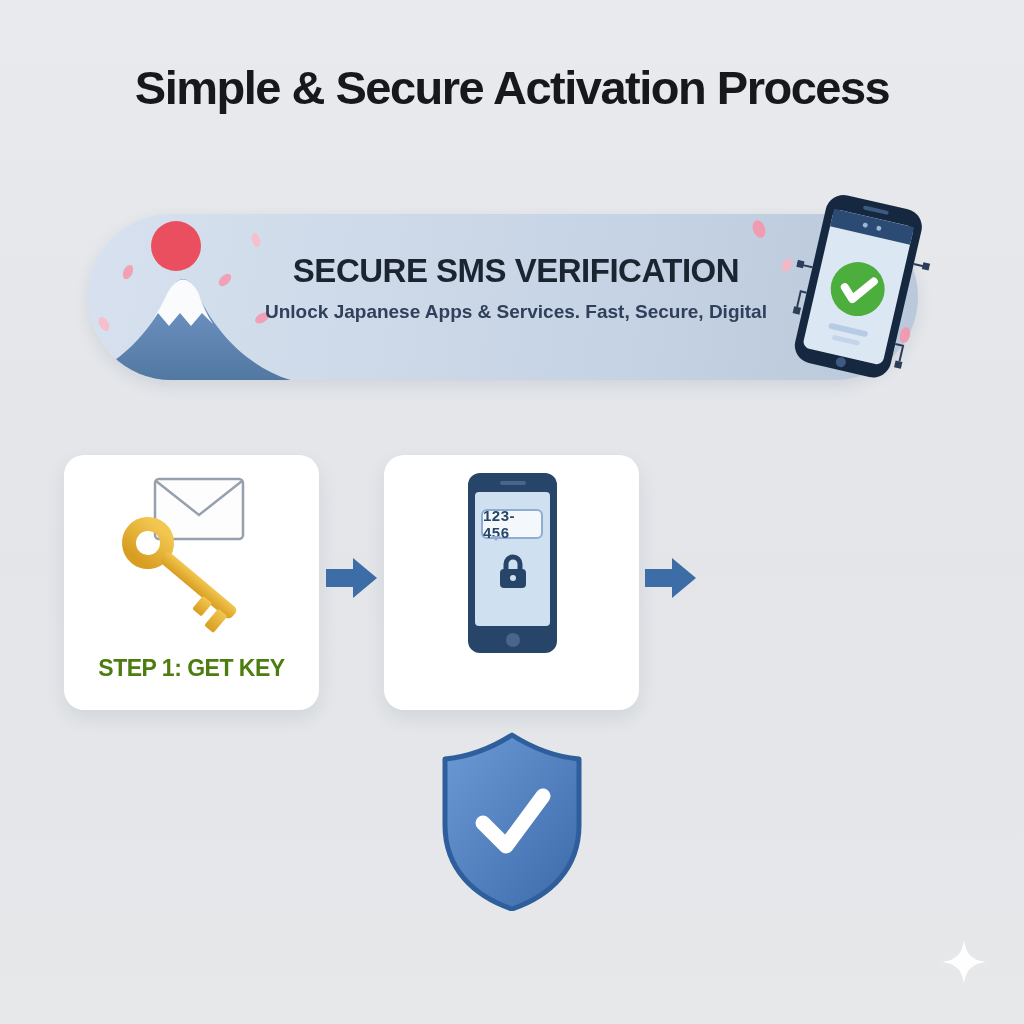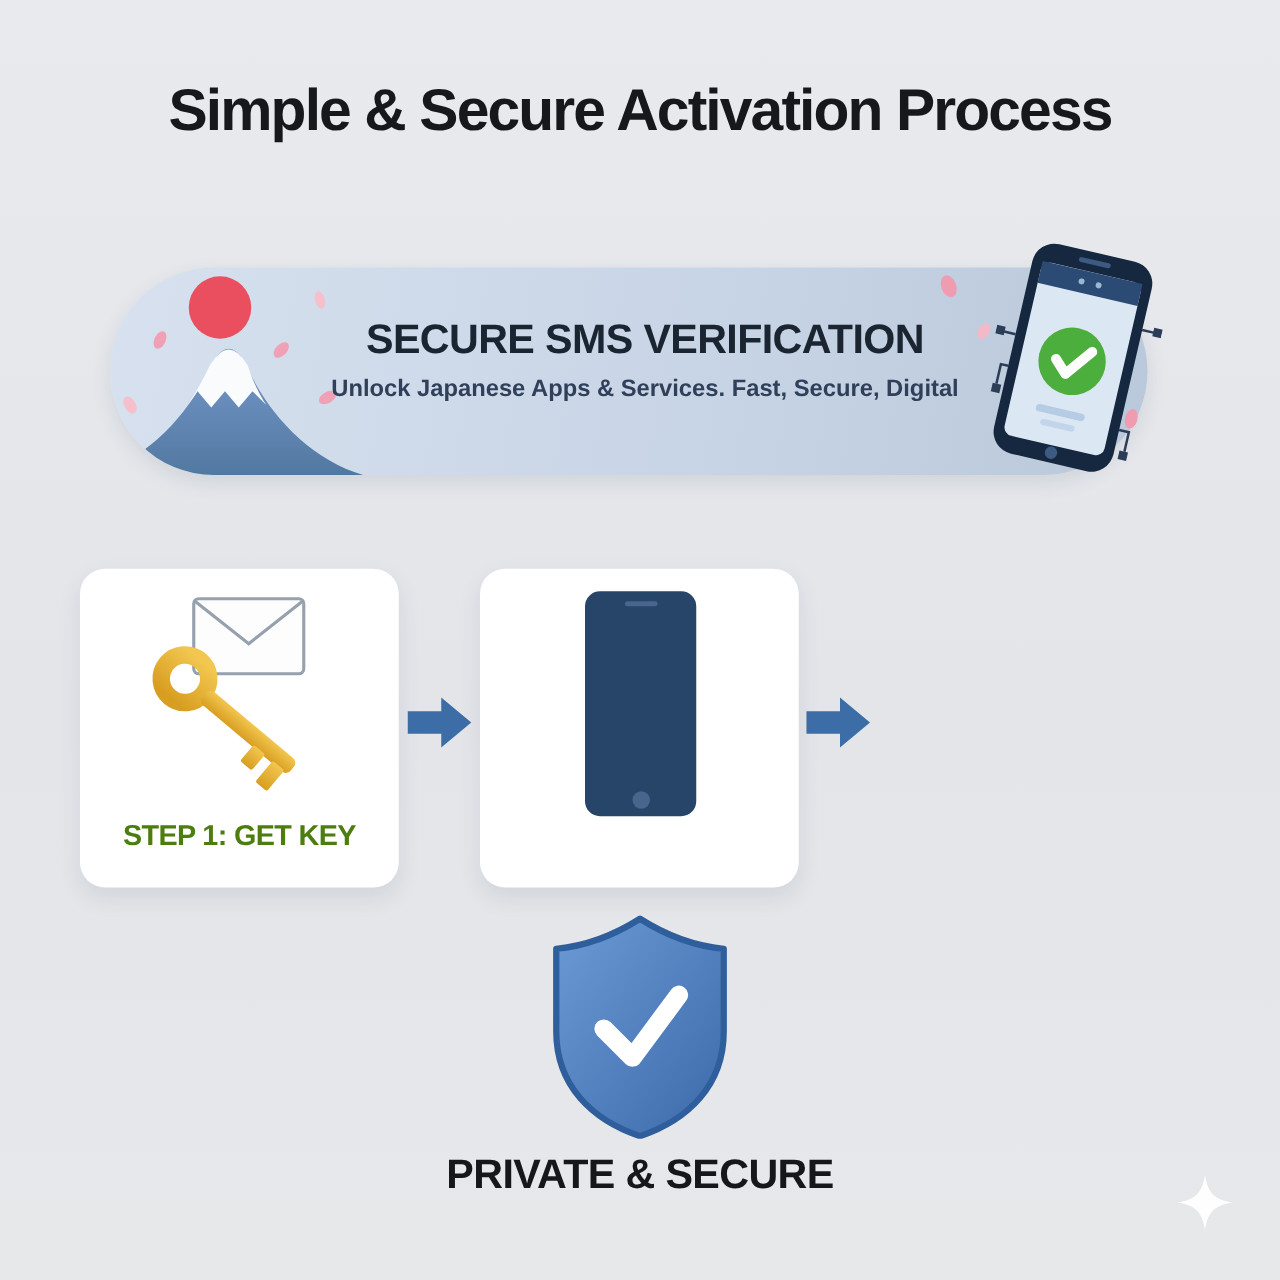--- a/index.html
+++ b/index.html
@@ -199,39 +199,46 @@
     <div class="card-label">STEP 1: GET KEY</div>
   </div>
 
   <svg class="arrow-svg arrow-1" viewBox="0 0 52 44">
     <polygon points="0,13 27,13 27,2 51,22 27,42 27,31 0,31" fill="#3d6da6"></polygon>
   </svg>
 
   <div class="card card-2">
     <div class="sms-phone">
       <div class="sms-speaker"></div>
+      <div class="sms-screen">
+        <div class="sms-bubble">123-456</div>
+        <svg class="lock-svg" viewBox="0 0 32 38">
+          <path d="M9 16 V10 a7 7 0 0 1 14 0 V16" fill="none" stroke="#274569" stroke-width="5"></path>
+          <rect x="3" y="15" width="26" height="19" rx="4" fill="#274569"></rect>
+          <circle cx="16" cy="24" r="3" fill="#cfe0f1"></circle>
+        </svg>
+      </div>
       <div class="home-btn"></div>
     </div>
   </div>
 
   <svg class="arrow-svg arrow-2" viewBox="0 0 52 44">
     <polygon points="0,13 27,13 27,2 51,22 27,42 27,31 0,31" fill="#3d6da6"></polygon>
   </svg>
 
 
   <svg class="shield-svg" viewBox="0 0 150 180">
     <defs>
       <linearGradient id="shieldGrad" x1="0" y1="0" x2="1" y2="1">
         <stop offset="0" stop-color="#6b9ad6"></stop>
         <stop offset="1" stop-color="#3c6aa9"></stop>
       </linearGradient>
     </defs>
     <path d="M75 4 C53 18 30 26 8 28 L8 94 C8 138 37 165 75 178 C113 165 142 138 142 94 L142 28 C120 26 97 18 75 4 Z" fill="url(#shieldGrad)" stroke="#2e5f9c" stroke-width="5" stroke-linejoin="round"></path>
     <polyline points="46,92 69,115 106,65" fill="none" stroke="#ffffff" stroke-width="15" stroke-linecap="round" stroke-linejoin="round"></polyline>
   </svg>
 
-  <div class="privacy-label">PRIVATE &amp; SECURE</div>
 
   <svg class="sparkle-svg" viewBox="0 0 40 40">
     <path d="M20 0 C22 13 27 18 40 20 C27 22 22 27 20 40 C18 27 13 22 0 20 C13 18 18 13 20 0 Z" fill="#ffffff" opacity="0.95"></path>
   </svg>
 
 </div>
 
 </body></html>

